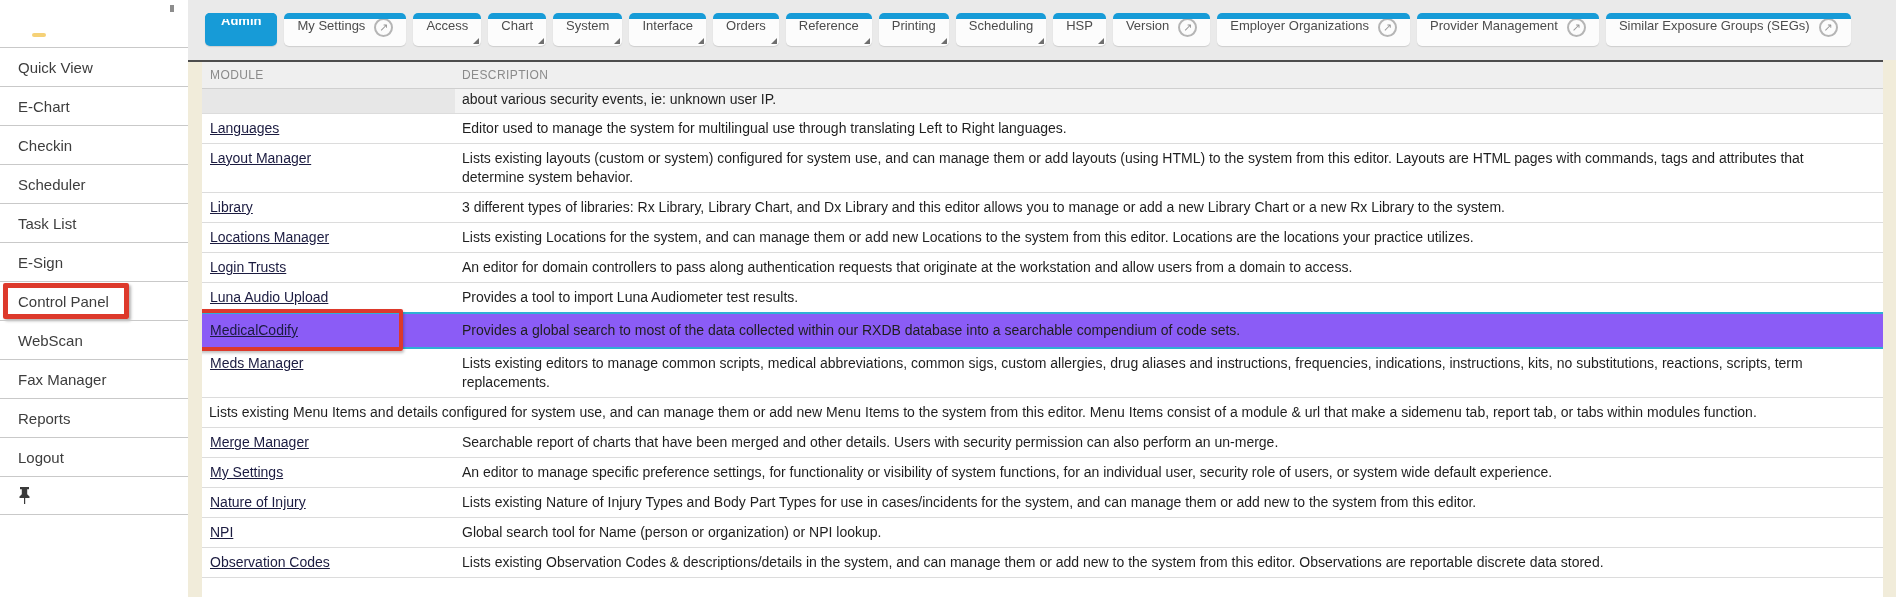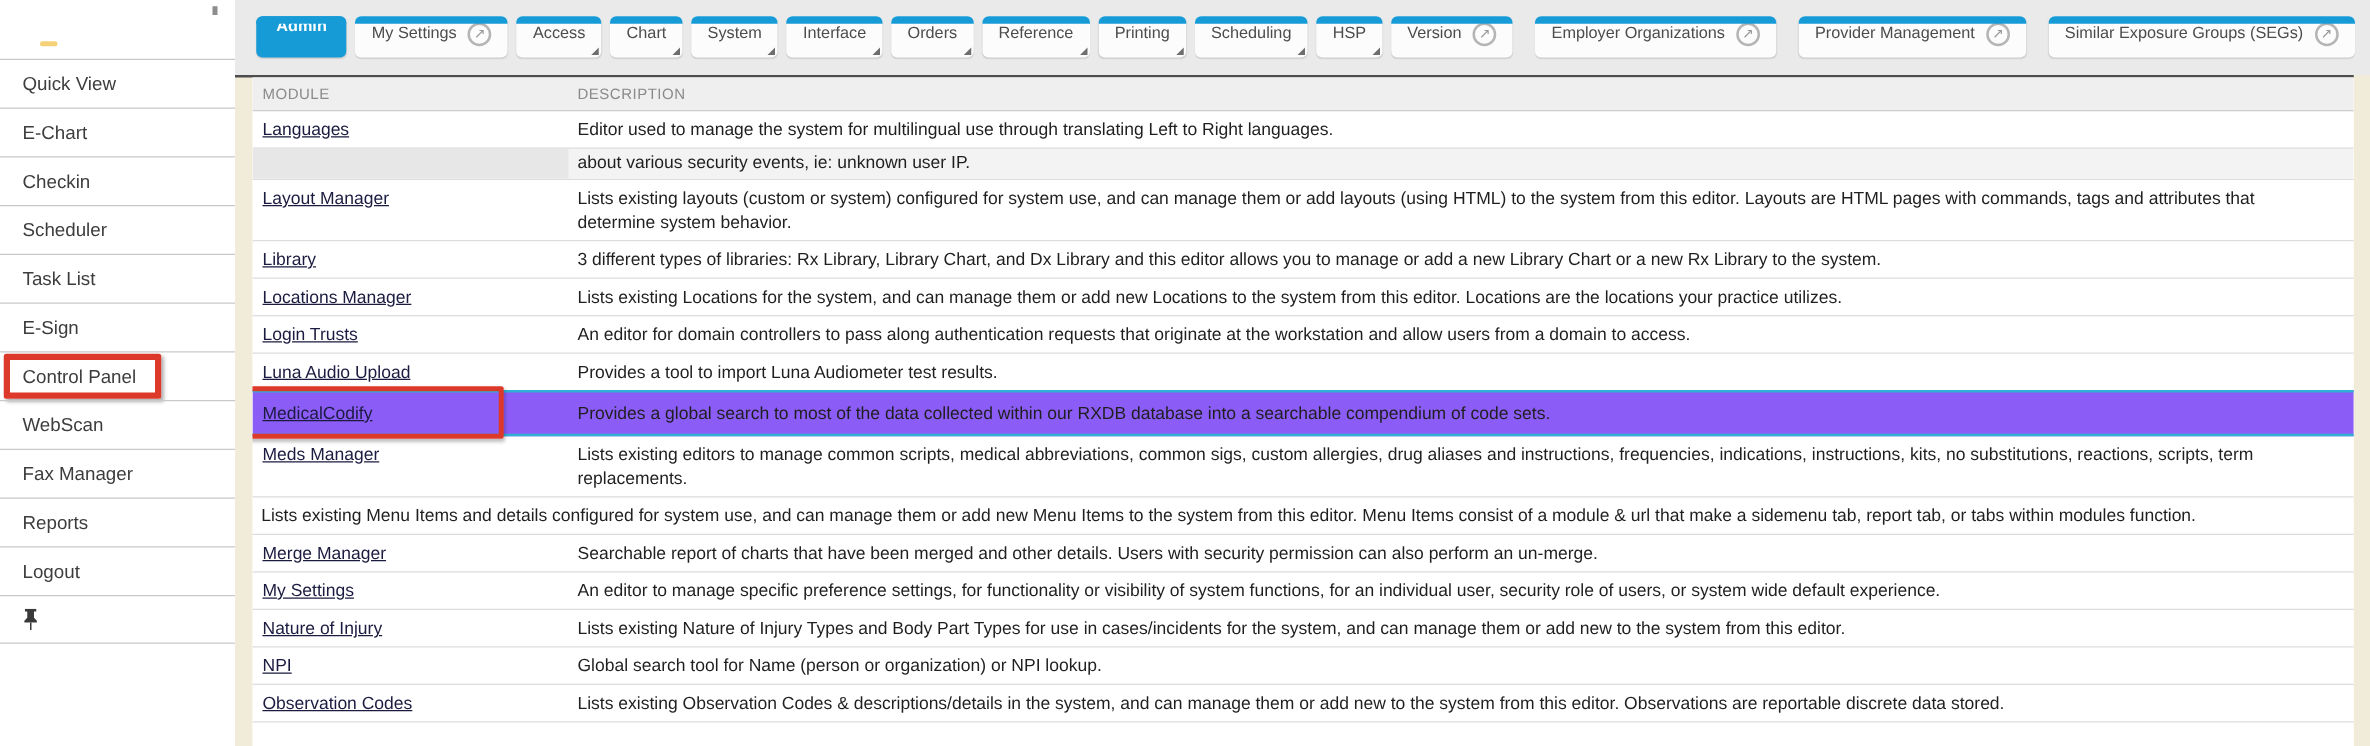--- a/index.html
+++ b/index.html
@@ -21,21 +21,21 @@
   
   .content{position:absolute;left:188px;top:0;width:1708px;height:597px;background:#eaeaea;}
   .tabbar{position:relative;height:60px;box-sizing:border-box;display:flex;align-items:flex-start;
           padding:13px 0 0 17px;gap:7px;overflow:hidden;}
   .tab{flex:0 0 auto;position:relative;height:33px;box-sizing:border-box;display:flex;align-items:flex-start;
        padding:5px 13px 0 13px;background:#fcfcfc;border-radius:5px;font-size:13px;color:#4c4c4c;
        box-shadow:0 1px 1px rgba(0,0,0,.12);cursor:pointer;white-space:nowrap;}
   .tab::before{content:"";position:absolute;top:0;left:0;right:0;height:6px;background:var(--blue);
                border-radius:5px 5px 0 0;}
   .tab.active{background:var(--blue);color:#fff;font-weight:bold;padding:0 16px;}
-  .tab.gap{margin-left:11px;}
+  .tab.gap{}
   .ext-icon{width:19px;height:19px;box-sizing:border-box;border:2px solid #b5b5b5;border-radius:50%;
             color:#979797;font-size:11px;line-height:15px;display:flex;align-items:center;justify-content:center;
             margin-left:9px;font-weight:normal;}
   .dd-icon{position:absolute;right:2px;bottom:2px;width:0;height:0;
            border-left:6px solid transparent;border-bottom:6px solid #6e6e6e;}
 
   
   .table-area{position:absolute;left:0;top:60px;width:1708px;height:537px;background:#f1ecda;}
   .dark-line{position:absolute;left:0;top:0;right:13px;height:2px;background:#4d4d4d;}
   .mtable{position:absolute;left:14px;top:2px;width:1681px;bottom:0;background:#fff;overflow:hidden;}
@@ -173,34 +173,34 @@
       </div>
 
     <div class="table-area">
       <div class="dark-line"></div>
       <div class="mtable">
         <div class="thead">
           <span class="cell-m">MODULE</span>
           <span class="cell-d">DESCRIPTION</span>
         </div>
         <div id="rows">
+            <div class="row row-partial">
+      <div class="cell-m">
+        
+      </div>
+      <div class="cell-d">
+        <span class="desc-text">about various security events, ie: unknown user IP.</span>
+      </div>
+    </div>
             <div class="row">
       <div class="cell-m">
         <a class="module-link">Languages</a>
       </div>
       <div class="cell-d">
         <span class="desc-text">Editor used to manage the system for multilingual use through translating Left to Right languages.</span>
-      </div>
-    </div>
-            <div class="row row-partial">
-      <div class="cell-m">
-        
-      </div>
-      <div class="cell-d">
-        <span class="desc-text">about various security events, ie: unknown user IP.</span>
       </div>
     </div>
             <div class="row">
       <div class="cell-m">
         <a class="module-link">Layout Manager</a>
       </div>
       <div class="cell-d">
         <span class="desc-text">Lists existing layouts (custom or system) configured for system use, and can manage them or add layouts (using HTML) to the system from this editor. Layouts are HTML pages with commands, tags and attributes that determine system behavior.</span>
       </div>
     </div>

